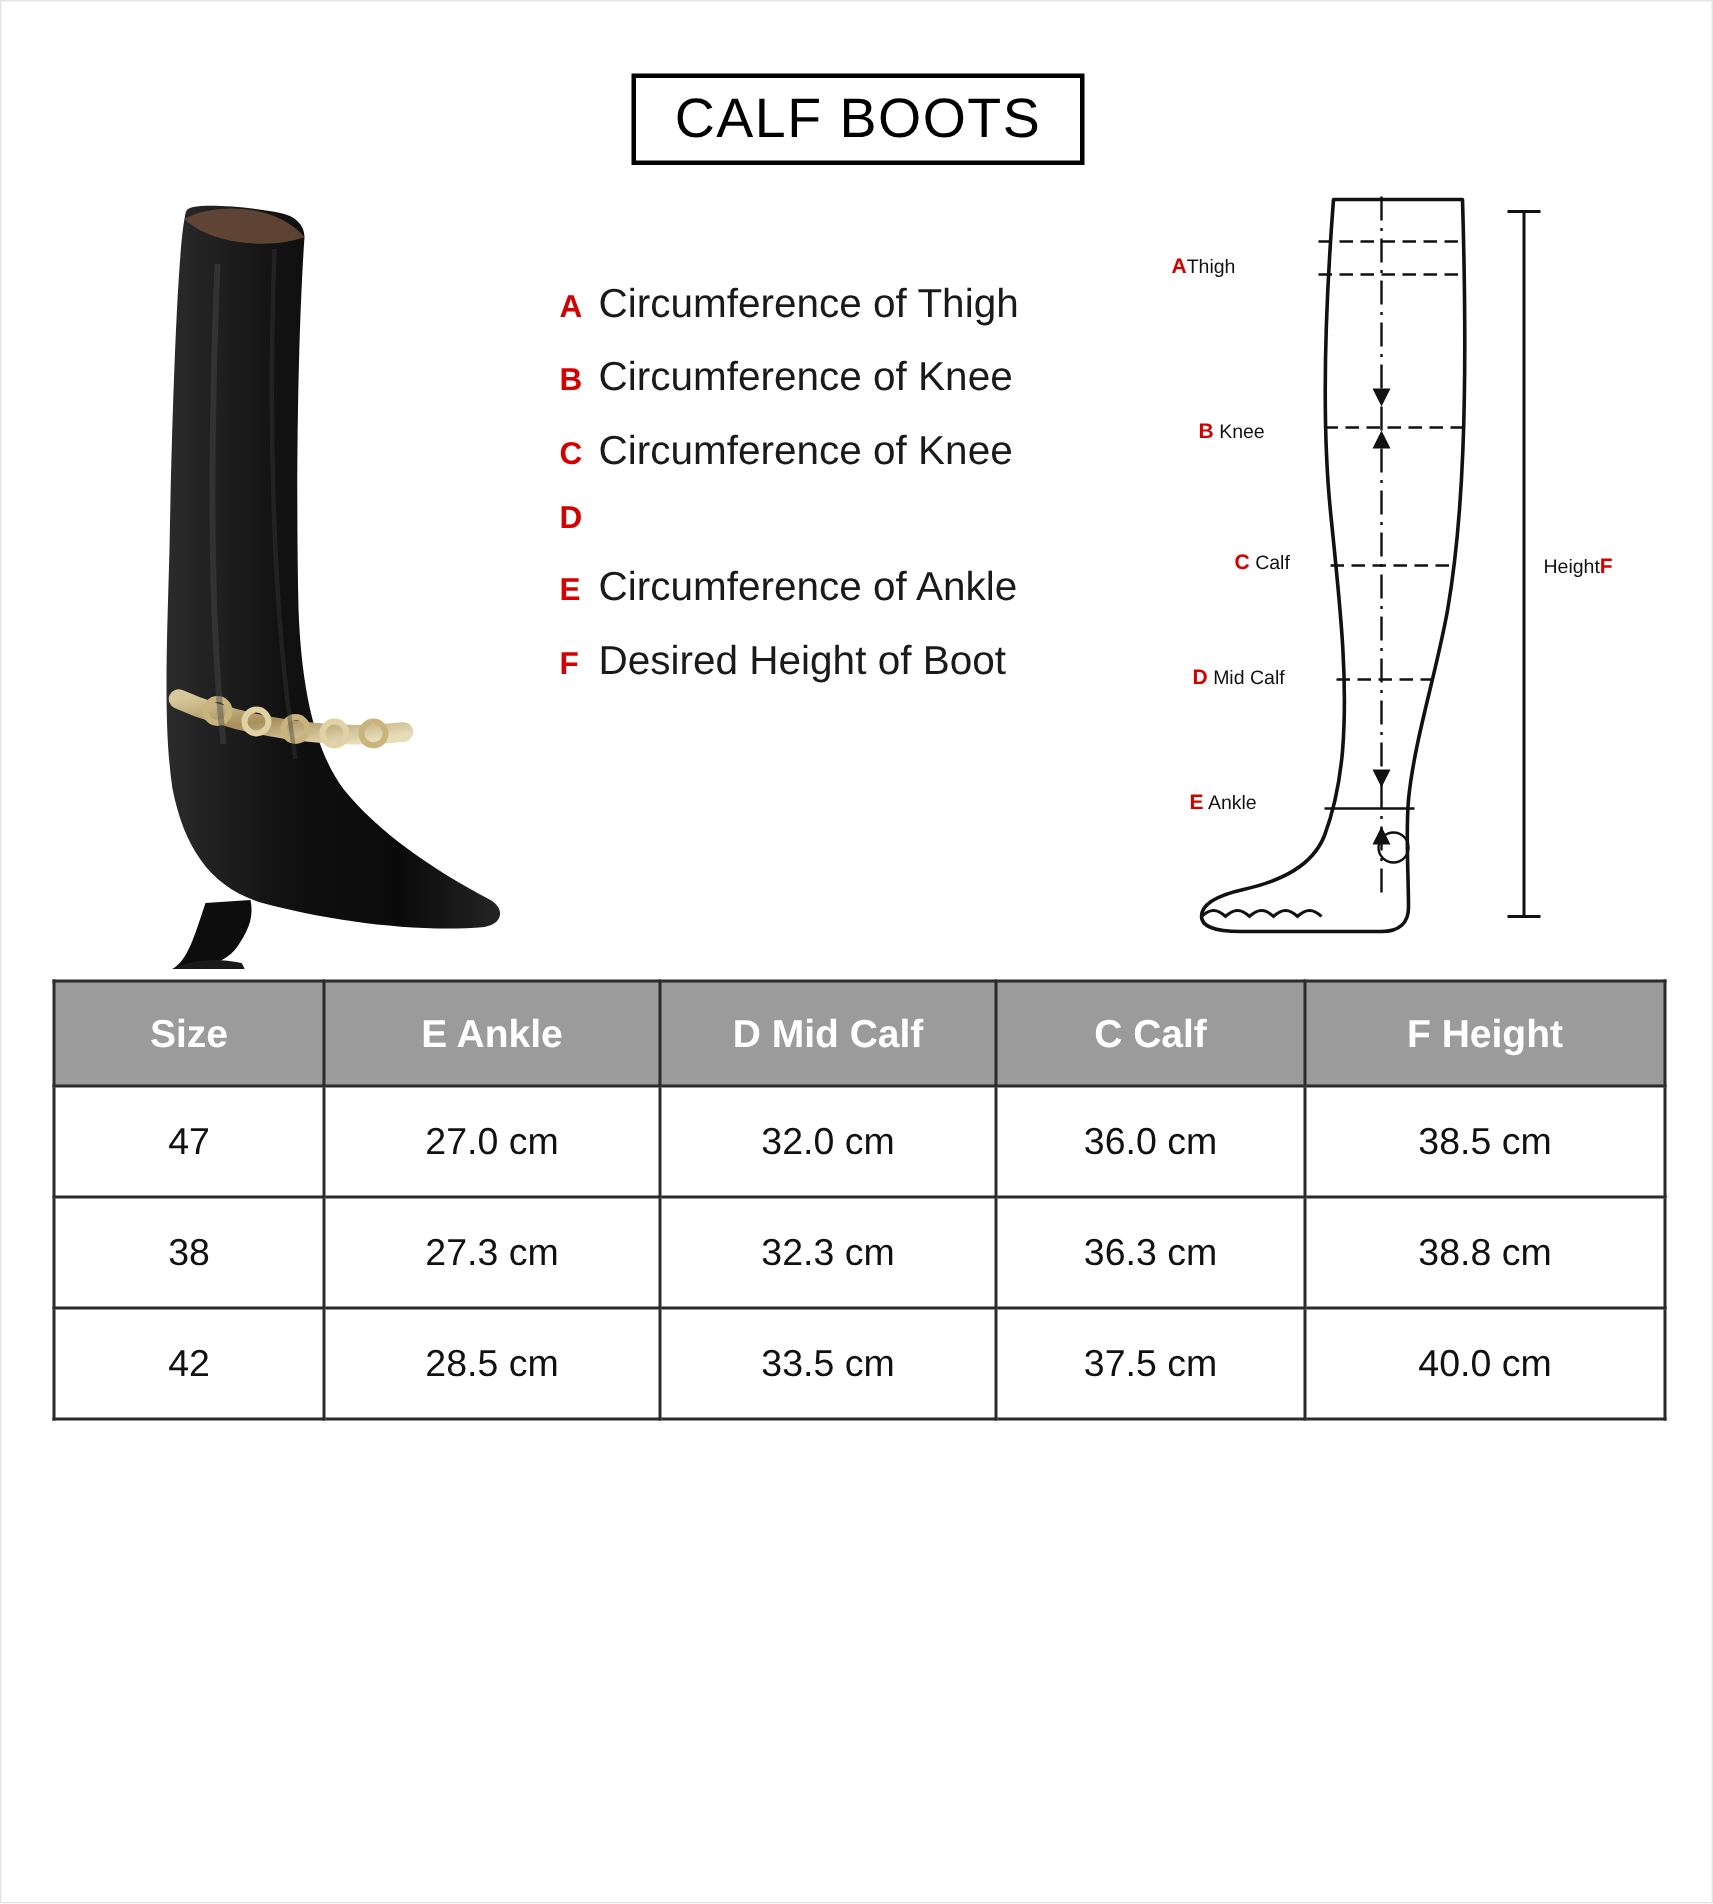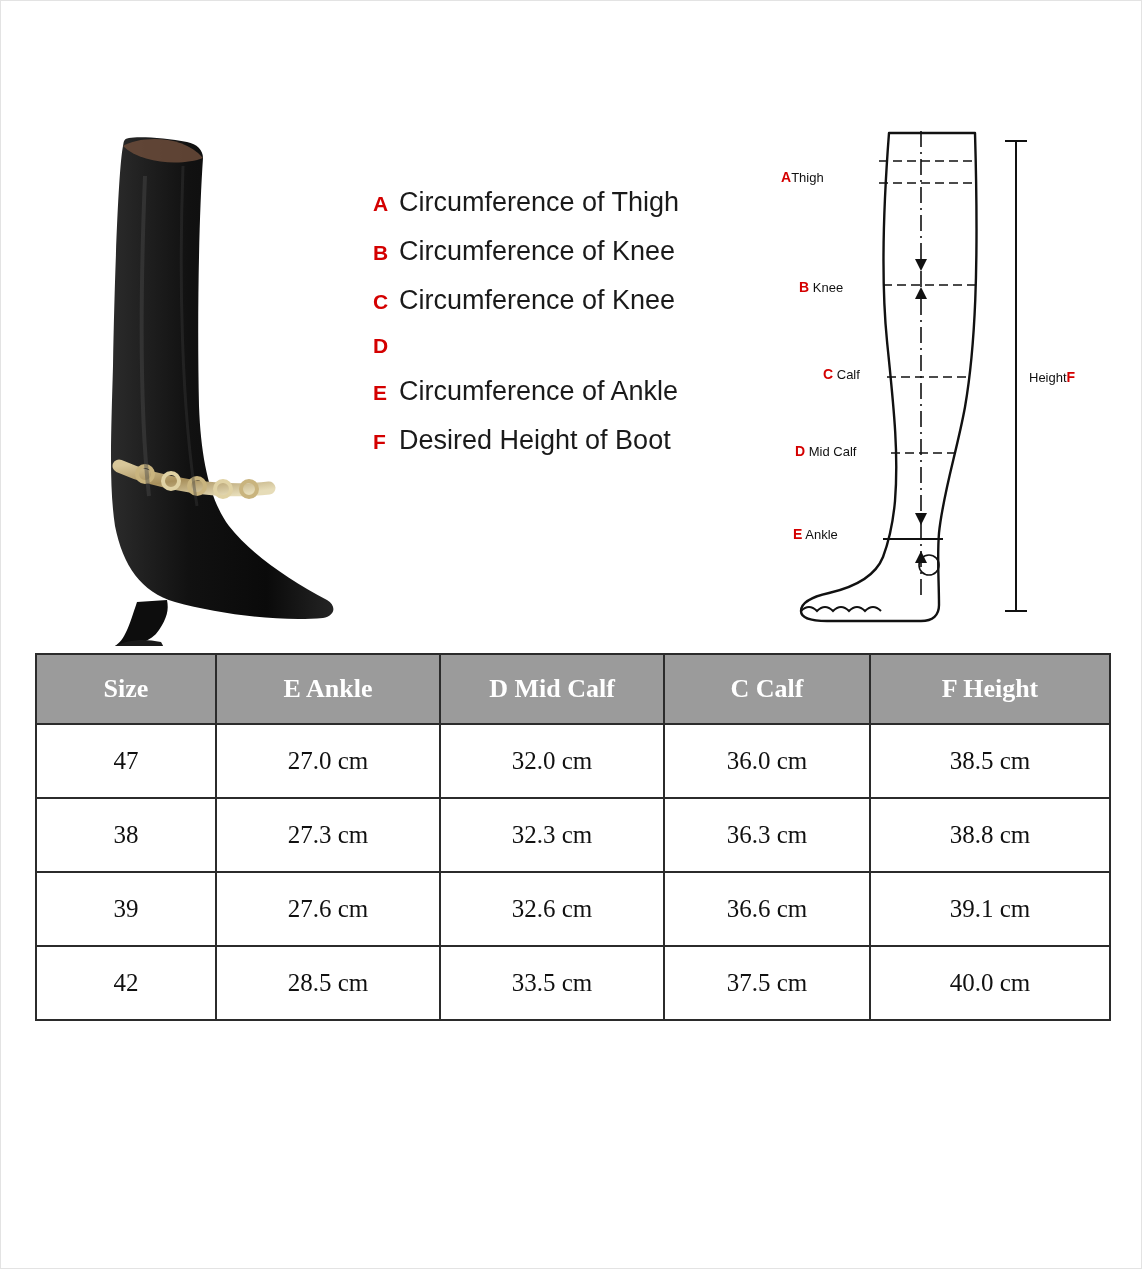--- a/index.html
+++ b/index.html
@@ -105,40 +105,44 @@
     border-collapse: collapse;
     table-layout: fixed;
   }
   .size-table th, .size-table td {
     border: 2px solid #2b2b2b;
     text-align: center;
     font-size: 25px;
     font-weight: normal;
     height: 70px;
     color: #111;
-    font-family: Liberation Serif, serif;
   }
   .size-table thead th {
     background: #9b9b9b;
     color: #ffffff;
     font-weight: bold;
     font-size: 26px;
     height: 66px;
   }
   .size-table col.c0 { width: 180px; }
   .size-table col.c1 { width: 224px; }
   .size-table col.c2 { width: 224px; }
   .size-table col.c3 { width: 206px; }
   .size-table col.c4 { width: 240px; }
 </style>
 </head>
 <body>
 
 <div id="page">
 
+  <div class="title-wrap">
+    <div class="title-box">
+      <span class="title-text">CALF BOOTS</span>
+    </div>
+  </div>
 
   <div class="boot-photo">
     <svg width="300" height="540" viewBox="0 0 300 540" xmlns="http://www.w3.org/2000/svg">
       <defs>
         <linearGradient id="bootGrad" x1="0" y1="0" x2="1" y2="0">
           <stop offset="0%" stop-color="#2b2b2b"></stop>
           <stop offset="35%" stop-color="#111111"></stop>
           <stop offset="70%" stop-color="#0a0a0a"></stop>
           <stop offset="100%" stop-color="#242424"></stop>
         </linearGradient>
@@ -295,27 +299,20 @@
         <td>38.5 cm</td>
       </tr>
       <tr>
         <td>38</td>
         <td>27.3 cm</td>
         <td>32.3 cm</td>
         <td>36.3 cm</td>
         <td>38.8 cm</td>
       </tr>
       <tr>
-        <td>39</td>
-        <td>27.6 cm</td>
-        <td>32.6 cm</td>
-        <td>36.6 cm</td>
-        <td>39.1 cm</td>
-      </tr>
-      <tr>
         <td>42</td>
         <td>28.5 cm</td>
         <td>33.5 cm</td>
         <td>37.5 cm</td>
         <td>40.0 cm</td>
       </tr>
     </tbody>
   </table>
 
 </div>

